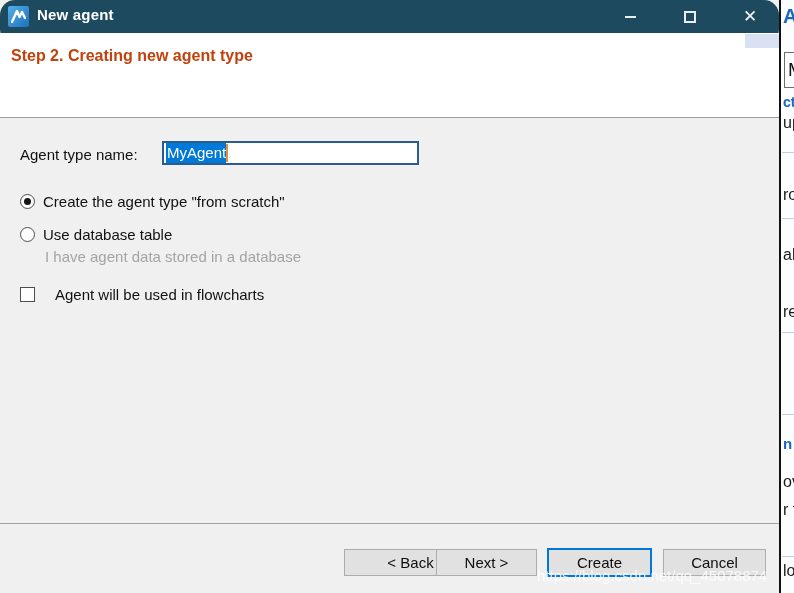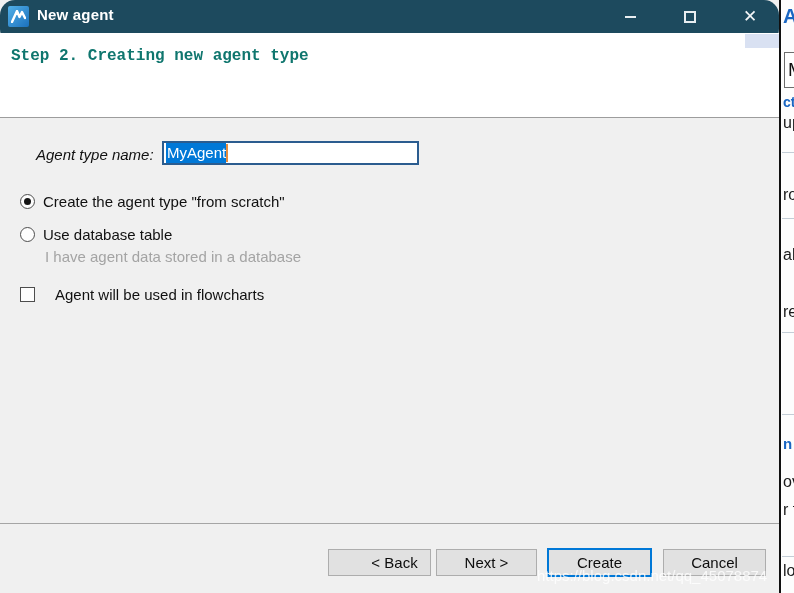--- a/index.html
+++ b/index.html
@@ -15,46 +15,46 @@
   .win-btn{position:absolute;top:0;width:34px;height:33px;display:flex;align-items:center;justify-content:center;color:#eaeff2;font-size:15px;cursor:default;}
   .btn-min{left:613px;}
   .btn-max{left:673px;}
   .btn-close{left:733px;}
   .glyph-min{display:block;width:11px;height:0;border-top:2px solid #e8eef1;}
   .glyph-max{display:block;width:12px;height:12px;border:2px solid #e8eef1;background:transparent;}
   .glyph-close{font-size:17px;line-height:1;color:#f2f5f7;}
 
   
   .header-band{position:absolute;left:0;top:33px;width:779px;height:85px;background:#ffffff;border-bottom:1px solid #9d9d9d;}
-  .step-heading{position:absolute;left:11px;top:14px;font-size:16px;font-weight:bold;color:#0f766e;font-family:Liberation Mono, monospace;}
+  .step-heading{position:absolute;left:11px;top:14px;font-size:16px;font-weight:bold;color:#c2410c;}
   .header-artifact{position:absolute;left:745px;top:1px;width:34px;height:14px;background:#d9e1f2;}
 
   
   .content{position:absolute;left:0;top:119px;width:779px;height:404px;background:#f0f0f0;}
-  .field-label{position:absolute;left:36px;top:27px;font-size:15px;color:#111;font-style:italic;}
+  .field-label{position:absolute;left:20px;top:27px;font-size:15px;color:#111;}
   .name-input{position:absolute;left:162px;top:22px;width:257px;height:24px;background:#ffffff;border:2px solid #2b5c8f;display:flex;align-items:center;padding-left:2px;}
   .sel-text{background:#0078d7;color:#ffffff;font-size:15px;padding:1px 0 2px 1px;}
   .caret{display:inline-block;width:2px;height:18px;background:#e78c3c;margin-left:0;}
 
   .radio-row{position:absolute;left:20px;display:flex;align-items:center;gap:8px;}
   .radio-row.r1{top:74px;}
   .radio-row.r2{top:107px;justify-content:center;}
   .radio{width:15px;height:15px;border-radius:50%;border:1px solid #4d4d4d;background:#fdfdfd;position:relative;flex:none;}
   .radio.checked::after{content:"";position:absolute;left:3px;top:3px;width:7px;height:7px;border-radius:50%;background:#141414;}
   .radio-label{font-size:15px;color:#111;}
   .hint{position:absolute;left:45px;top:129px;font-size:15px;color:#a4a4a4;}
 
   .check-row{position:absolute;left:20px;top:167px;display:flex;align-items:center;gap:20px;}
   .checkbox{width:15px;height:15px;border:1px solid #4d4d4d;background:#fdfdfd;flex:none;}
   .check-label{font-size:15px;color:#111;}
 
   
   .footer-sep{position:absolute;left:0;top:523px;width:779px;height:0;border-top:1px solid #a5a5a5;}
   .btn{position:absolute;top:549px;height:27px;background:#e1e1e1;border:1px solid #adadad;font-size:15px;color:#0d0d0d;display:flex;align-items:center;justify-content:center;cursor:default;}
-  .btn-back{left:328px;width:103px;padding-left:36px;}
+  .btn-back{left:344px;width:103px;padding-left:36px;}
   .btn-next{left:436px;width:101px;}
   .btn-finish{left:547px;width:105px;height:29px;top:548px;border:2px solid #0078d7;}
   .btn-cancel{left:663px;width:103px;}
 
   .watermark{position:absolute;left:537px;top:567px;font-size:15px;color:#ffffff;opacity:.8;white-space:nowrap;z-index:30;pointer-events:none;}
 
   
   .strip{position:absolute;left:782px;top:0;width:12px;height:593px;background:#fdfdfd;overflow:hidden;}
   .strip .frag{position:absolute;left:1px;white-space:nowrap;color:#1a1a1a;font-size:16px;}
   .frag.blue{color:#1a66c2;font-weight:bold;}

